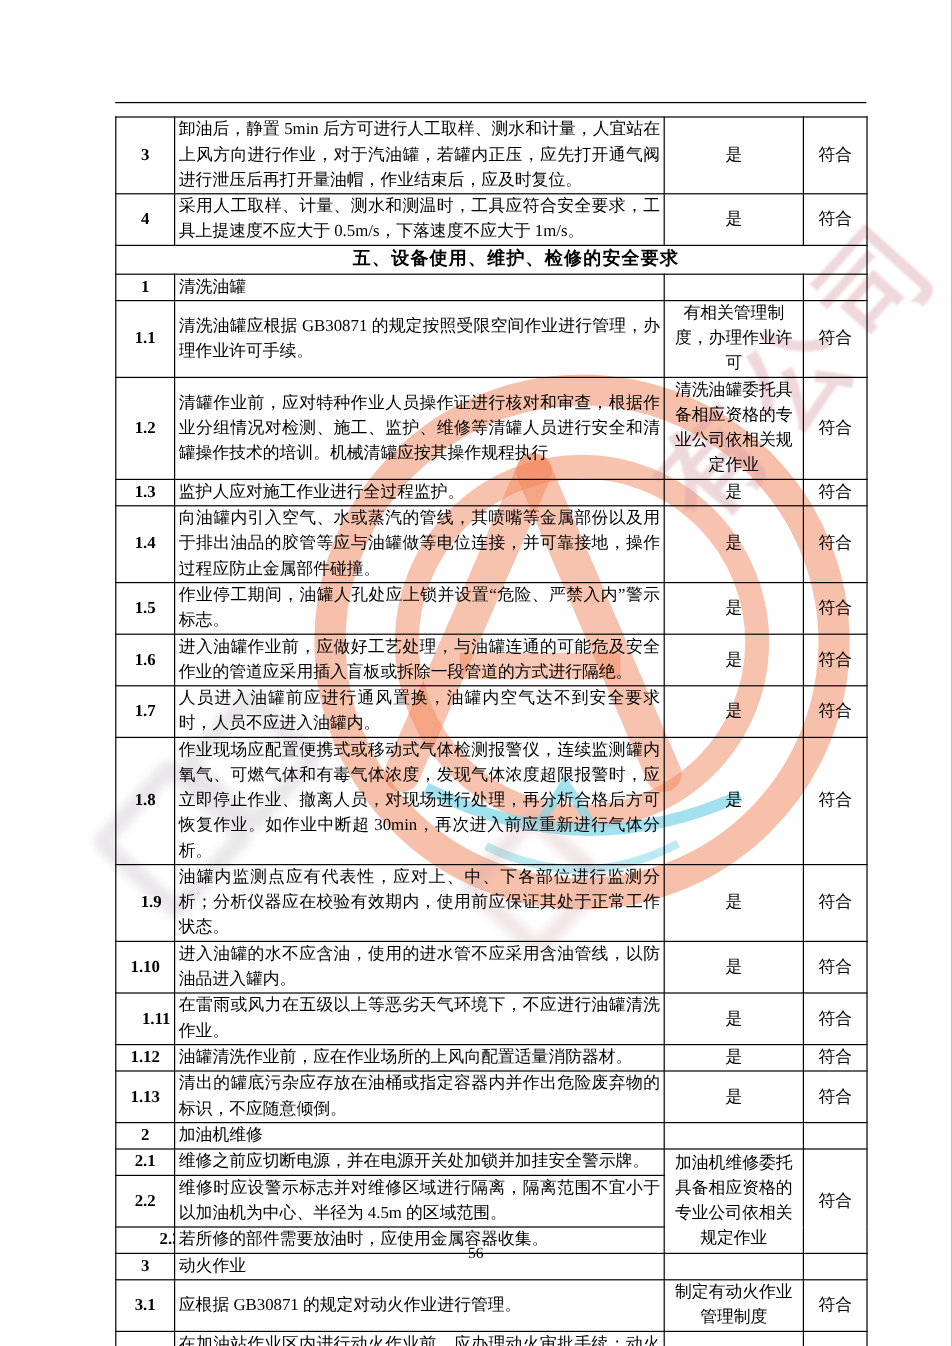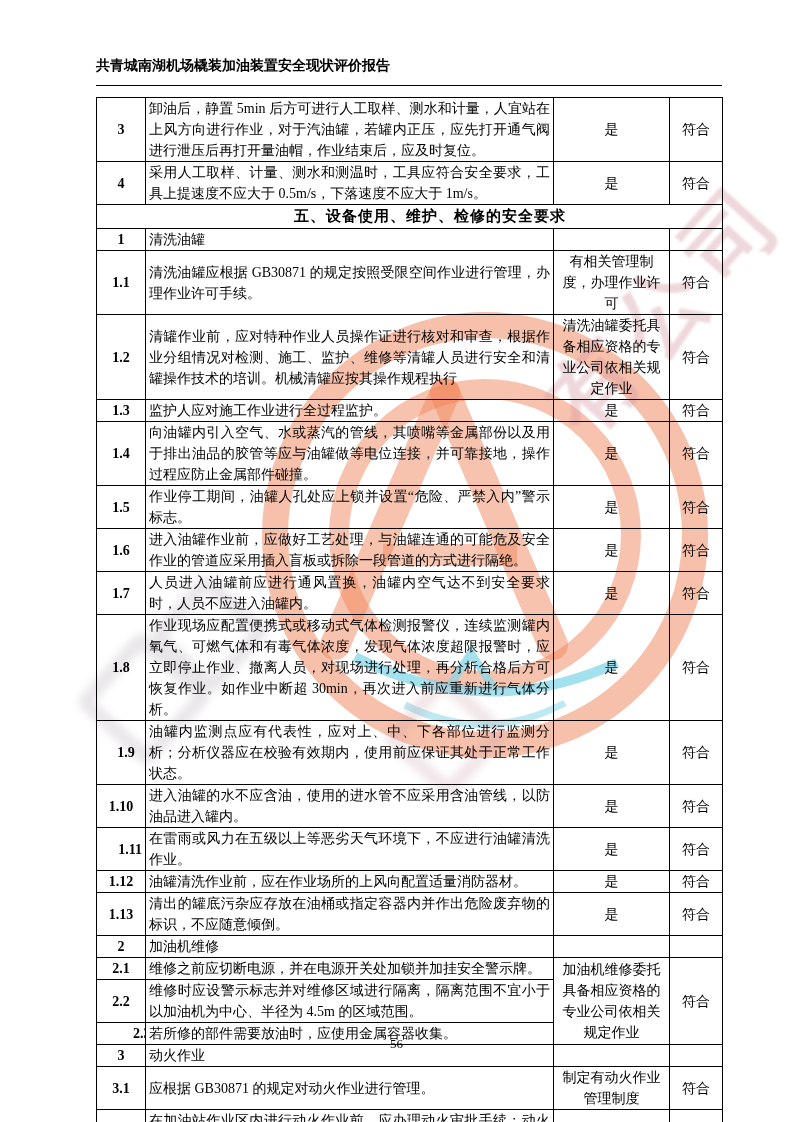--- a/index.html
+++ b/index.html
@@ -70,21 +70,20 @@
     filter:blur(4px);
     transform:rotate(-48deg);
   }
 </style>
 </head>
 <body>
 
 <div class="page">
 
   <div class="doc-header">
-    <span>共青城南湖机场橇装加油装置安全现状评价报告</span>
   </div>
 
   <table class="eval">
     <colgroup>
       <col style="width:49px">
         <col style="width:408px">
         <col style="width:116px">
         <col style="width:53px">
     </colgroup>
     <tbody id="eval-body">

